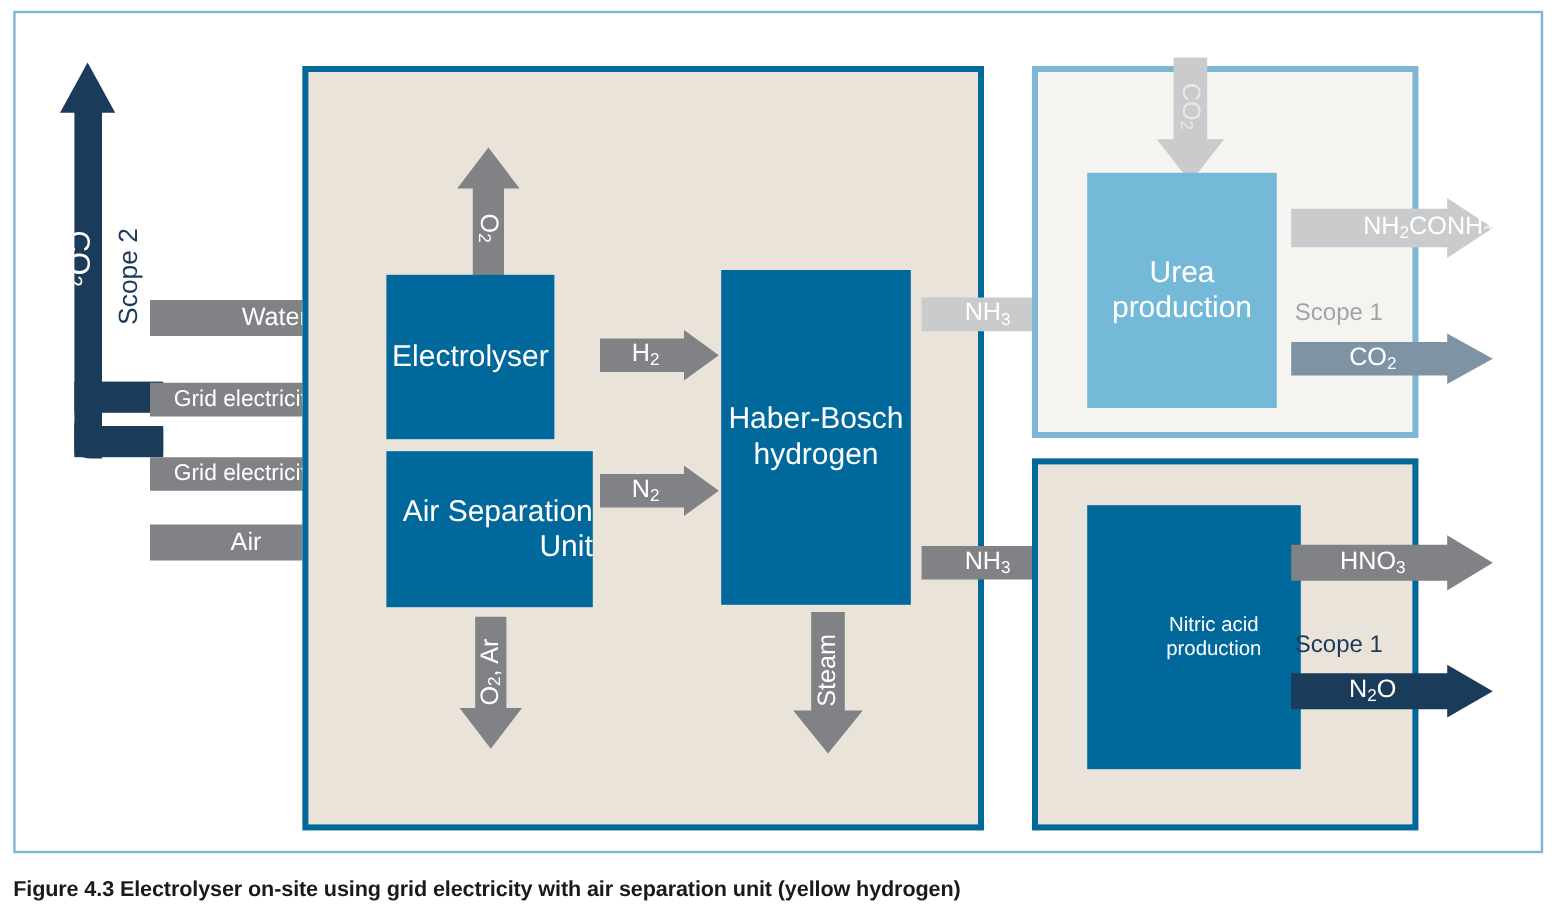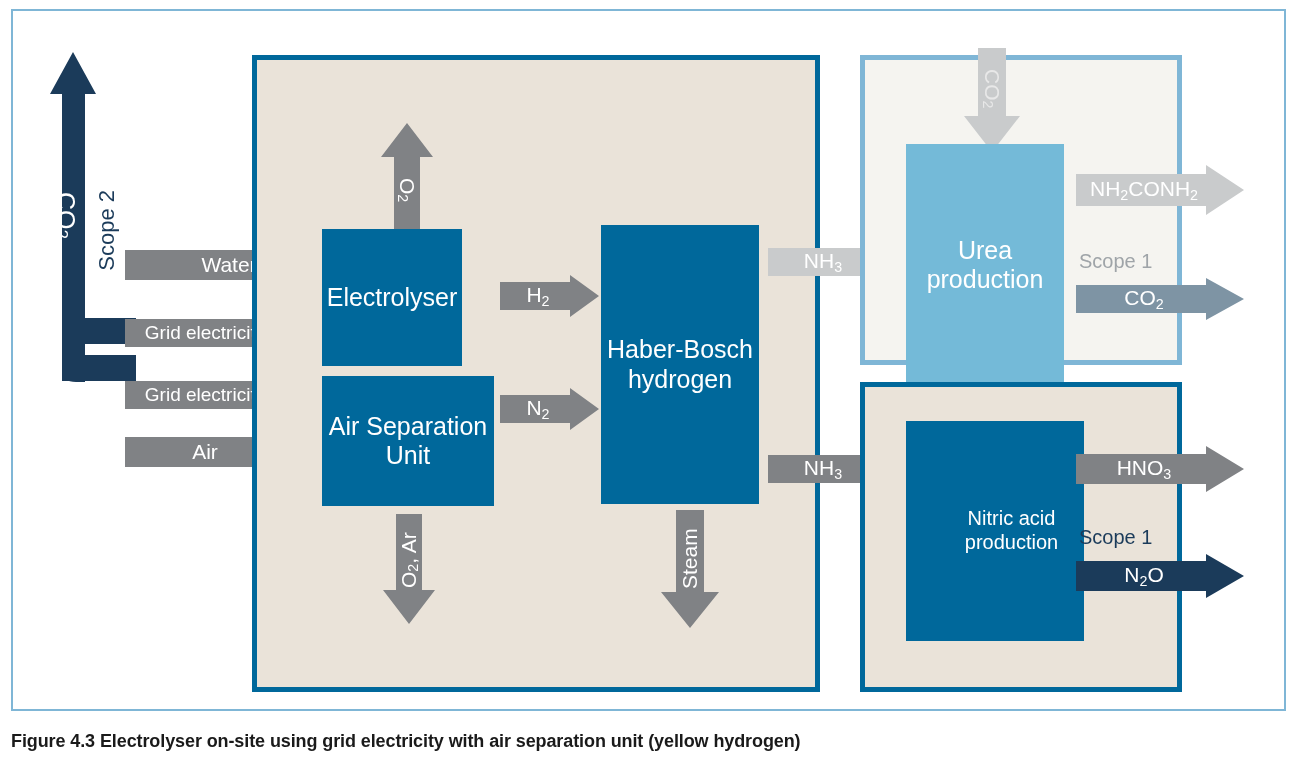--- a/index.html
+++ b/index.html
@@ -19,24 +19,24 @@
   .nitric-box{position:absolute;left:860px;top:382px;width:322px;height:310px;
             background:#EAE3D9;border:5px solid #00689B;box-sizing:border-box;}
 
   
   .unit{position:absolute;box-sizing:border-box;display:flex;align-items:center;
         justify-content:center;text-align:center;color:#ffffff;line-height:1.18;}
   .unit-dark{background:#00689B;}
   .unit-light{background:#74BAD8;}
 
   #unit-electrolyser{left:322px;top:229px;width:140px;height:137px;font-size:25px;}
-  #unit-asu{left:322px;top:376px;width:172px;height:130px;font-size:25px;}
+  #unit-asu{left:322px;top:376px;width:172px;height:130px;font-size:25px;text-align:right;}
   #unit-haber{left:601px;top:225px;width:158px;height:279px;font-size:25px;}
-  #unit-urea{left:906px;top:144px;width:158px;height:242px;font-size:25px;}
-  #unit-nitric{left:906px;top:421px;width:178px;height:220px;font-size:20px;padding-left:33px;}
+  #unit-urea{left:906px;top:144px;width:158px;height:196px;font-size:25px;}
+  #unit-nitric{left:906px;top:421px;width:178px;height:220px;font-size:17px;padding-left:33px;}
 
   
   .arrow{position:absolute;}
   .arrow svg{display:block;overflow:visible;}
   .arrow-label{position:absolute;display:flex;align-items:center;justify-content:center;
                color:#ffffff;font-size:21px;white-space:nowrap;pointer-events:none;}
   .arrow-label.vert{writing-mode:vertical-rl;}
   sub{font-size:0.68em;vertical-align:-0.25em;}
 
   
@@ -188,21 +188,21 @@
 
   <div class="unit unit-light" id="unit-urea">
     <span>Urea production</span>
   </div>
 
   <div class="arrow" style="left:1076px;top:165px;">
     <svg width="168" height="50" viewBox="0 0 168 50">
       <path d="M0,9 L130,9 L130,0 L168,25 L130,50 L130,41 L0,41 Z" fill="#C9CBCC"></path>
     </svg>
   </div>
-  <div class="arrow-label" style="left:1076px;top:165px;width:136px;height:50px;color:#FFFFFF;">
+  <div class="arrow-label" style="left:1076px;top:165px;width:136px;height:50px;color:#FFFFFF;padding-left:46px;">
       <span>NH<sub>2</sub>CONH<sub>2</sub></span>
     </div>
 
   <div class="scope scope-faded" style="left:1079px;top:250px;">Scope 1</div>
 
   <div class="arrow" style="left:1076px;top:278px;">
     <svg width="168" height="42" viewBox="0 0 168 42">
       <path d="M0,7 L130,7 L130,0 L168,21 L130,42 L130,35 L0,35 Z" fill="#7E94A4"></path>
     </svg>
   </div>

